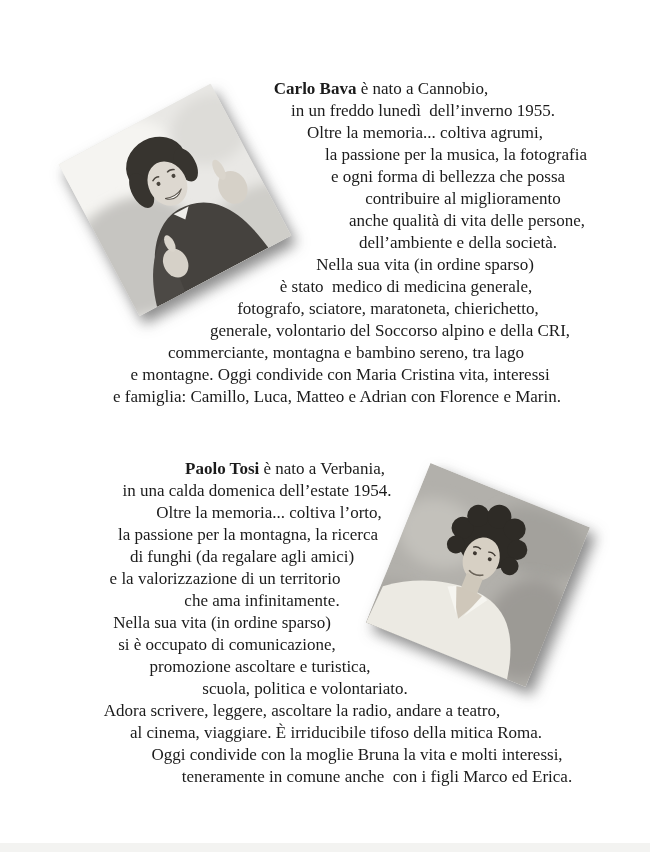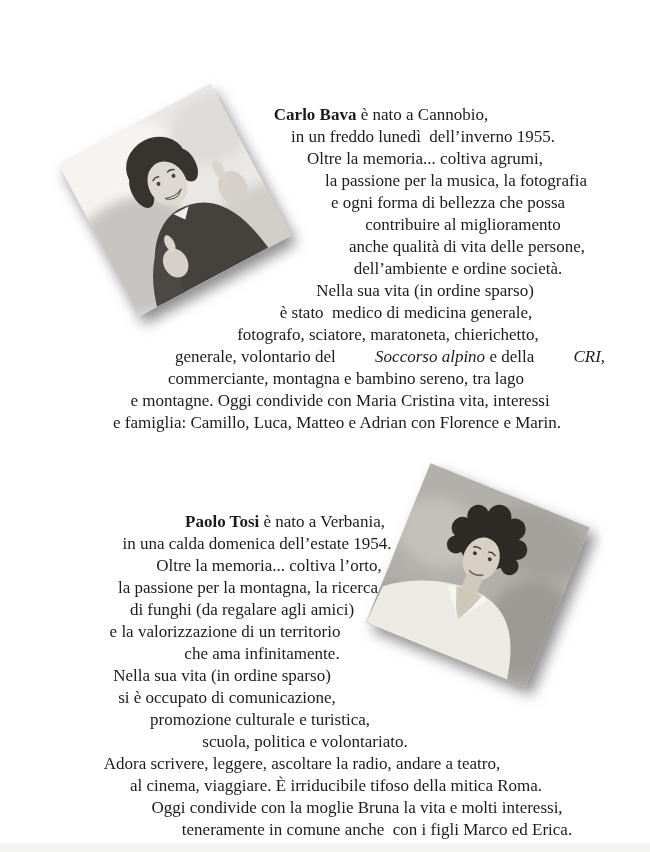--- a/index.html
+++ b/index.html
@@ -9,23 +9,23 @@
   }
   .page{position:relative;width:650px;height:852px;background:#ffffff;}
 
   
   .bio{position:relative;width:650px;z-index:2;}
   .bio .line{
     font-size:17px;line-height:22px;height:22px;
     text-align:center;white-space:nowrap;
   }
   .b{font-weight:bold;}
-  .i{font-style:italic;margin-left:35px;}
-  #bio-carlo{padding-top:104px;}
-  #bio-paolo{margin-top:77px;}
+  .i{}
+  #bio-carlo{padding-top:78px;}
+  #bio-paolo{margin-top:50px;}
 
   
   #bio-carlo .line:nth-child(1){transform:translateX(56px);}
   #bio-carlo .line:nth-child(2){transform:translateX(98px);}
   #bio-carlo .line:nth-child(3){transform:translateX(100px);}
   #bio-carlo .line:nth-child(4){transform:translateX(131px);}
   #bio-carlo .line:nth-child(5){transform:translateX(123px);}
   #bio-carlo .line:nth-child(6){transform:translateX(138px);}
   #bio-carlo .line:nth-child(7){transform:translateX(142px);}
   #bio-carlo .line:nth-child(8){transform:translateX(133px);}
@@ -160,41 +160,41 @@
   </div>
 
   <div class="bio" id="bio-carlo">
       <div class="line"><span class="b">Carlo Bava</span><span> è nato a Cannobio,</span></div>
       <div class="line"><span>in un freddo lunedì&nbsp; dell’inverno 1955.</span></div>
       <div class="line"><span>Oltre la memoria... coltiva agrumi,</span></div>
       <div class="line"><span>la passione per la musica, la fotografia</span></div>
       <div class="line"><span>e ogni forma di bellezza che possa</span></div>
       <div class="line"><span>contribuire al miglioramento</span></div>
       <div class="line"><span>anche qualità di vita delle persone,</span></div>
-      <div class="line"><span>dell’ambiente e ordine società.</span></div>
+      <div class="line"><span>dell’ambiente e della società.</span></div>
       <div class="line"><span>Nella sua vita (in ordine sparso)</span></div>
       <div class="line"><span>è stato&nbsp; medico di medicina generale,</span></div>
       <div class="line"><span>fotografo, sciatore, maratoneta, chierichetto,</span></div>
       <div class="line"><span>generale, volontario del </span><span class="i">Soccorso alpino</span><span> e della </span><span class="i">CRI</span><span>,</span></div>
       <div class="line"><span>commerciante, montagna e bambino sereno, tra lago</span></div>
       <div class="line"><span>e montagne. Oggi condivide con Maria Cristina vita, interessi</span></div>
       <div class="line"><span>e famiglia: Camillo, Luca, Matteo e Adrian con Florence e Marin.</span></div>
     </div>
 
   <div class="bio" id="bio-paolo">
       <div class="line"><span class="b">Paolo Tosi</span><span> è nato a Verbania,</span></div>
       <div class="line"><span>in una calda domenica dell’estate 1954.</span></div>
       <div class="line"><span>Oltre la memoria... coltiva l’orto,</span></div>
       <div class="line"><span>la passione per la montagna, la ricerca</span></div>
       <div class="line"><span>di funghi (da regalare agli amici)</span></div>
       <div class="line"><span>e la valorizzazione di un territorio</span></div>
       <div class="line"><span>che ama infinitamente.</span></div>
       <div class="line"><span>Nella sua vita (in ordine sparso)</span></div>
       <div class="line"><span>si è occupato di comunicazione,</span></div>
-      <div class="line"><span>promozione culturale e turistica,</span></div>
+      <div class="line"><span>promozione ascoltare e turistica,</span></div>
       <div class="line"><span>scuola, politica e volontariato.</span></div>
       <div class="line"><span>Adora scrivere, leggere, ascoltare la radio, andare a teatro,</span></div>
       <div class="line"><span>al cinema, viaggiare. È irriducibile tifoso della mitica Roma.</span></div>
       <div class="line"><span>Oggi condivide con la moglie Bruna la vita e molti interessi,</span></div>
       <div class="line"><span>teneramente in comune anche&nbsp; con i figli Marco ed Erica.</span></div>
     </div>
 
   <div class="page-bottom-edge"></div>
 </div>
 

